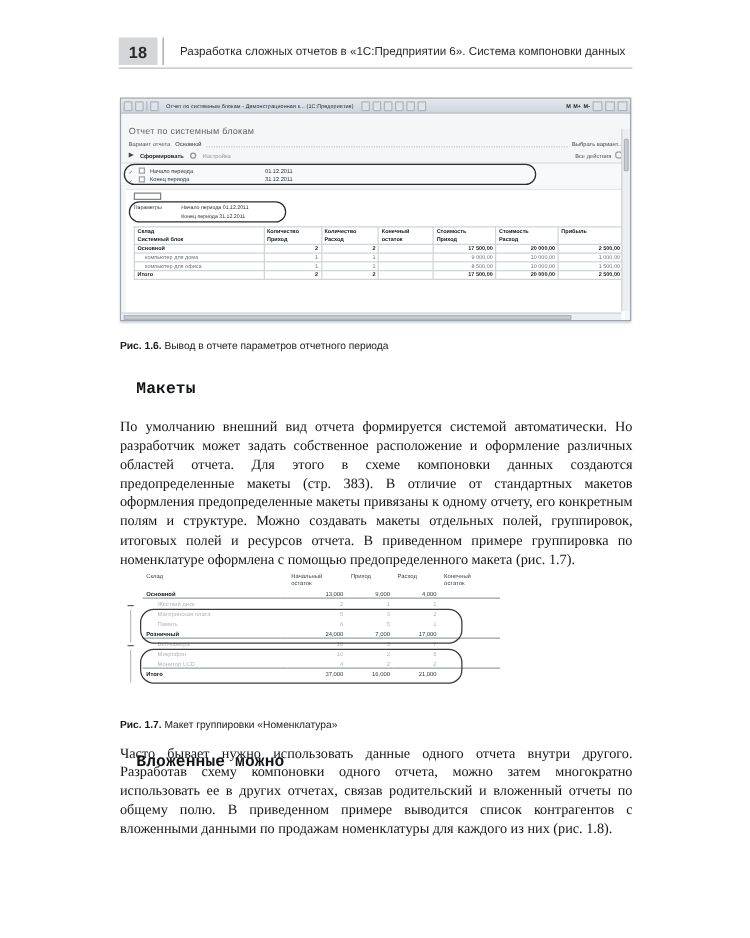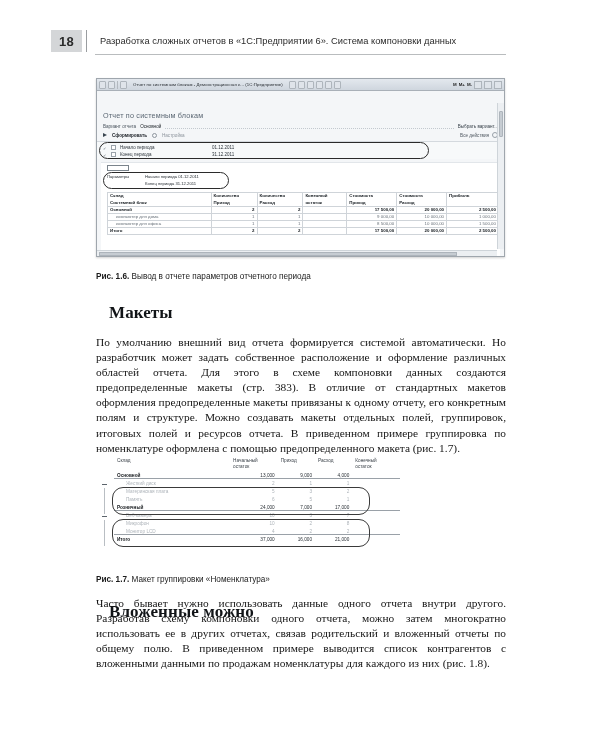--- a/index.html
+++ b/index.html
@@ -10,21 +10,21 @@
     background: #ffffff;
     font-family: "Liberation Serif", serif;
     color: #1a1a1a;
     overflow: hidden;
   }
 
   .page { position: relative; width: 600px; height: 750px; padding: 0; }
 
   
   .header { position: absolute; left: 0; top: 28px; width: 600px; height: 42px; }
-  .header-inner { display: flex; align-items: center; padding-left: 51px; height: 26px; }
+  .header-inner { display: flex; align-items: center; padding-left: 95px; height: 26px; }
   .page-num-box {
     width: 31px; height: 22px; background: #d4d6d8;
     display: flex; align-items: center; justify-content: center;
     font-family: "Liberation Sans", sans-serif; font-size: 13px; font-weight: 700;
     color: #2b2b2b; letter-spacing: .3px;
   }
   .head-rule-v { width: 1px; height: 22px; background: #9a9da0; margin-left: 4px; }
   .head-title {
     font-family: "Liberation Sans", sans-serif; font-size: 9.3px; color: #2b2b2b;
     margin-left: 13px; white-space: nowrap;
@@ -44,21 +44,21 @@
     padding: 0 2px; gap: 2px; font-size: 4.2px; color: #2d3338;
   }
   .tb-btn { width: 7px; height: 8px; background: #dfe4ea; border: 1px solid #aeb5bc; border-radius: 1px; }
   .tb-title { flex: 0 0 auto; white-space: nowrap; font-size: 4.3px; color: #23282d; margin: 0 4px; letter-spacing: .1px; }
   .tb-sep { width: 1px; height: 8px; background: #b3b9bf; }
   .tb-right { margin-left: auto; display: flex; gap: 2px; align-items: center; }
   .tb-sq { width: 8px; height: 8px; background: #dfe4ea; border: 1px solid #aeb5bc; }
   .tb-lbl { font-size: 4.4px; color: #222; font-weight: 700; }
 
   .winbody { background: #f4f6f8; height: 166px; position: relative; }
-  .docline { font-size: 7.2px; color: #5a6672; padding: 20px 0 2px 6px; letter-spacing: .2px; }
+  .docline { font-size: 7.2px; color: #5a6672; padding: 9px 0 2px 6px; letter-spacing: .2px; }
   .row-variant {
     display: flex; align-items: center; font-size: 4.6px; color: #3b444d;
     padding: 1px 6px; gap: 4px;
   }
   .row-variant .lbl { color: #4a545e; }
   .row-variant .val { color: #1c2227; }
   .dotfill { flex: 1; border-bottom: 1px dotted #c3c9cf; height: 6px; }
   .row-variant .right { color: #3b444d; white-space: nowrap; }
   .row-actions {
     display: flex; align-items: center; gap: 5px; padding: 2px 6px 3px 6px;
@@ -122,21 +122,21 @@
   
   .caption {
     position: absolute; left: 96px;
     font-family: "Liberation Sans", sans-serif; font-size: 8.2px; color: #1b1b1b; text-align: right;
   }
   .caption b { font-weight: 700; }
 
   
   h2.sec {
     position: absolute; left: 96px; margin: 0;
-    font-family: Liberation Serif, serif; font-size: 17px; font-weight: 700;
+    font-family: Liberation Mono, monospace; font-size: 13px; font-weight: 700;
     color: #111417; letter-spacing: .1px; padding-left: 13px;
   }
   p.body {
     position: absolute; left: 96px; width: 410px; margin: 0;
     font-family: "Liberation Serif", serif; font-size: 11.4px; line-height: 15.1px;
     text-align: justify; color: #151515; text-indent: 0;
   }
 
   
   .fig17 {

